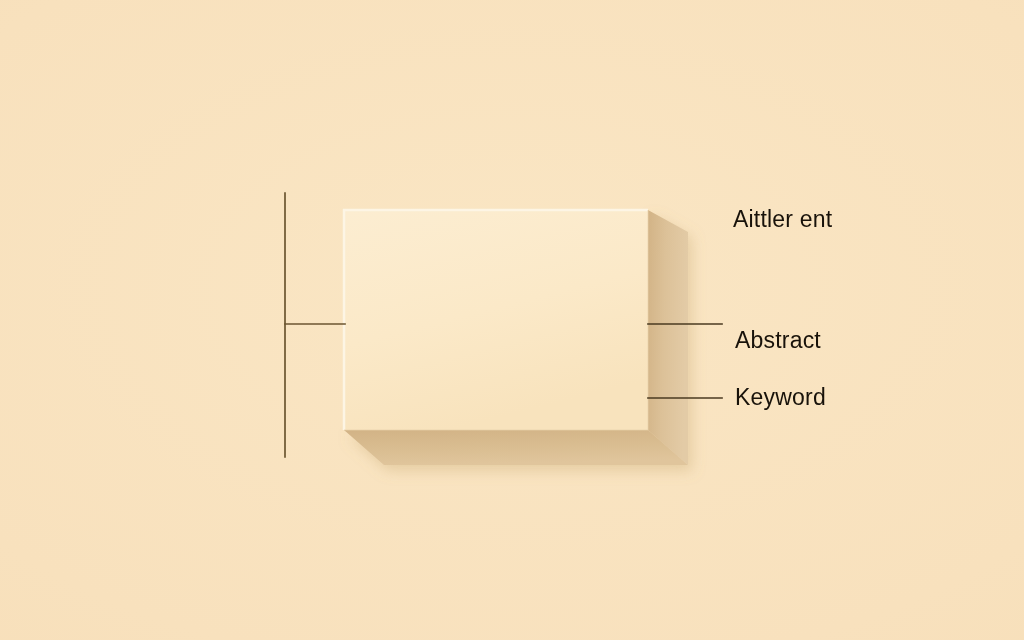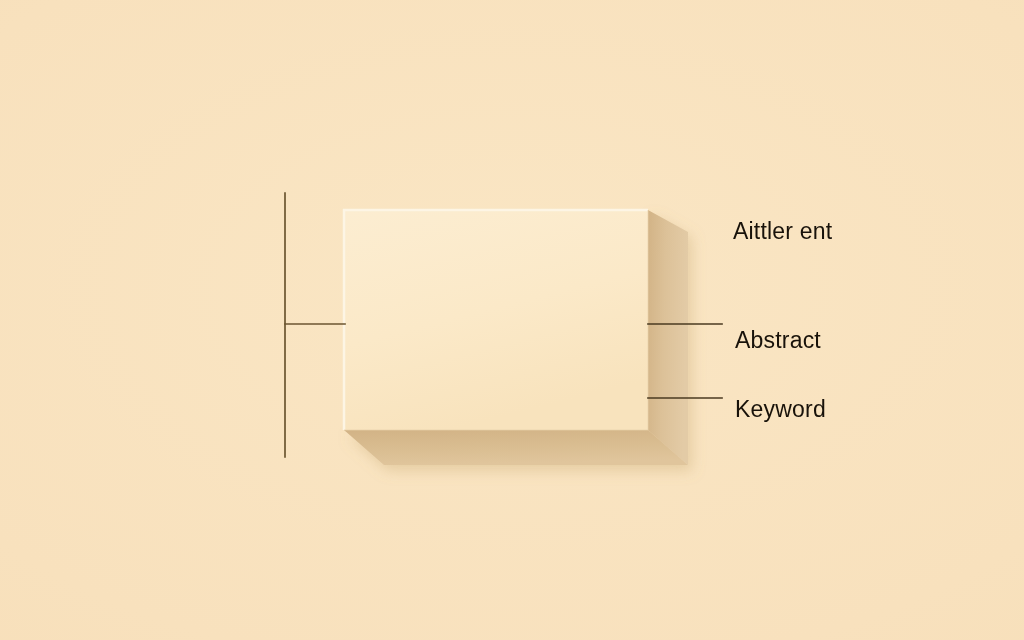--- a/index.html
+++ b/index.html
@@ -38,23 +38,23 @@
   
   .label {
     position: absolute;
     color: #18120a;
     font-size: 23px;
     line-height: 1;
     letter-spacing: 0.2px;
     white-space: nowrap;
     -webkit-font-smoothing: antialiased;
   }
-  .label-title { left: 733px; top: 220px; }
+  .label-title { left: 733px; top: 208px; }
   .label-abstract { left: 735px; top: 329px; }
-  .label-keyword { left: 735px; top: 386px; margin-top: 12px; }
+  .label-keyword { left: 735px; top: 386px; }
 </style>
 </head>
 <body>
 
 <div id="stage">
 
   <div class="figure">
     <svg viewBox="0 0 1024 640" xmlns="http://www.w3.org/2000/svg" aria-hidden="true">
       <defs>
         <linearGradient id="faceGrad" x1="0" y1="0" x2="0.35" y2="1">

